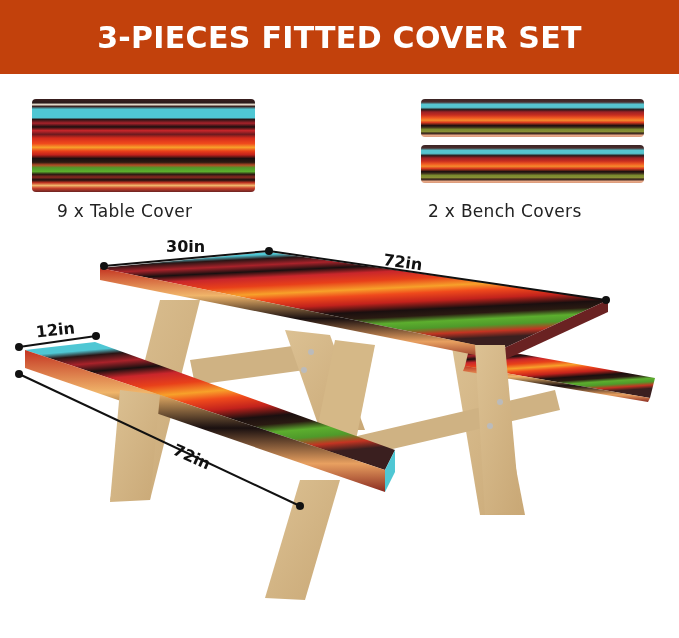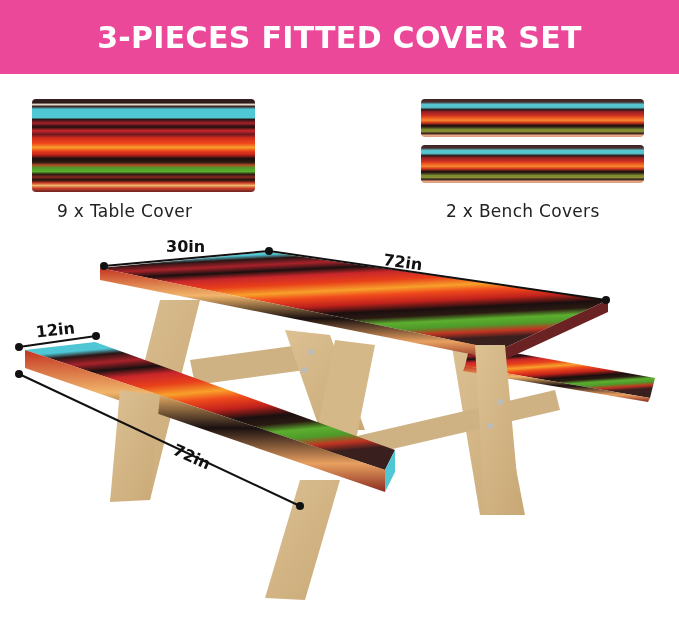--- a/index.html
+++ b/index.html
@@ -1,17 +1,17 @@
 <!DOCTYPE html>
 <html><head>
 <meta charset="utf-8">
 <style>
   html, body { margin: 0; padding: 0; background: #ffffff; }
   body { width: 679px; height: 638px; position: relative; overflow: hidden; font-family: "DejaVu Sans", sans-serif; }
-  .banner { position: absolute; left: 0; top: 0; width: 679px; height: 74px; background: #ec4899; display: flex; align-items: center; justify-content: center; }
+  .banner { position: absolute; left: 0; top: 0; width: 679px; height: 74px; background: #c2410c; display: flex; align-items: center; justify-content: center; }
   .banner-title { color: #ffffff; font-family: "DejaVu Sans", sans-serif; font-weight: bold; font-size: 30px; letter-spacing: 0.3px; }
   .swatch { position: absolute; border-radius: 4px; overflow: hidden; }
   .serape-h {
     background: linear-gradient(to bottom,
       #3a1f1f 0%, #2b1b1b 4%, #e8e0d0 6%, #3a2020 8%,
       #4fc7d4 11%, #4fc7d4 20%, #2a1515 22%, #a8222a 26%, #1a1010 30%,
       #c9262b 34%, #6b1a1f 38%, #d52a1c 42%, #f04a1c 48%, #f7a12a 52%, #e8401a 56%,
       #c2221c 60%, #1b0f0f 64%, #2a1a12 68%, #b34a25 71%, #4f9a2a 74%, #5cae2e 78%,
       #2b1a12 81%, #8a2a20 84%, #1a1010 87%, #c33422 90%, #f0b56a 93%, #c8402a 96%, #6a2222 100%);
   }
@@ -30,21 +30,21 @@
 
 <div class="banner">
   <span class="banner-title">3-PIECES FITTED COVER SET</span>
 </div>
 
 <div class="swatch serape-h" style="left:32px; top:99px; width:223px; height:93px;"></div>
 <div class="caption" style="left:57px; top:201px;">9 x Table Cover</div>
 
 <div class="swatch serape-b" style="left:421px; top:99px; width:223px; height:38px;"></div>
 <div class="swatch serape-b" style="left:421px; top:145px; width:223px; height:38px;"></div>
-<div class="caption" style="left:446px; top:201px;">2 x Bench Covers</div>
+<div class="caption" style="left:428px; top:201px;">2 x Bench Covers</div>
 
 <svg class="scene" width="679" height="408" viewBox="0 230 679 408" xmlns="http://www.w3.org/2000/svg">
   <defs>
     <linearGradient id="serapeTop" x1="0" y1="0" x2="0.25" y2="1">
       <stop offset="0%" stop-color="#4fc7d4"></stop>
       <stop offset="10%" stop-color="#4fc7d4"></stop>
       <stop offset="14%" stop-color="#2a1515"></stop>
       <stop offset="20%" stop-color="#a8222a"></stop>
       <stop offset="26%" stop-color="#1a1010"></stop>
       <stop offset="32%" stop-color="#c9262b"></stop>

